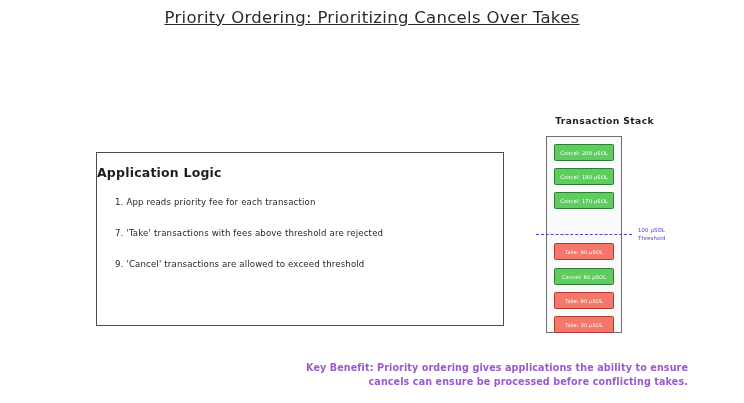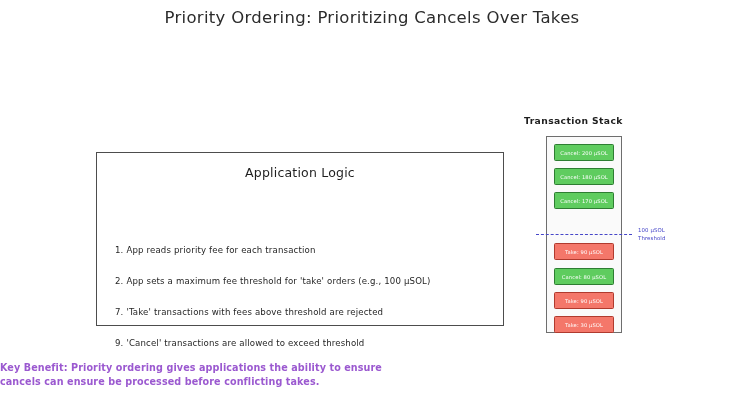--- a/index.html
+++ b/index.html
@@ -27,66 +27,65 @@
     position: absolute;
     left: 0;
     top: 8px;
     width: 744px;
     text-align: center;
     font-size: 16.5px;
     font-weight: 500;
     letter-spacing: 0.3px;
     color: #2b2b2b;
     font-family: "DejaVu Sans", sans-serif;
+    text-decoration: underline;
   }
 
   
   .logic-box {
     position: absolute;
     left: 96px;
     top: 152px;
     width: 408px;
     height: 174px;
     background: #ffffff;
     border: 1.4px solid #4d4d4d;
     box-sizing: border-box;
   }
   .logic-title {
     position: absolute;
     left: 0;
     top: 12px;
     width: 100%;
-    text-align: center;
     font-size: 12.5px;
-    font-weight: normal;
+    font-weight: bold;
     color: #1f1f1f;
     letter-spacing: 0.2px;
   }
   .logic-list {
     position: absolute;
     left: 18px;
     top: 44px;
     right: 12px;
-    margin-top: 48px;
   }
   .logic-item {
     font-size: 8.6px;
     color: #262626;
     margin-bottom: 21px;
     letter-spacing: 0.15px;
     white-space: nowrap;
   }
 
   
   .stack-heading {
     position: absolute;
     left: 524px;
     top: 115px;
     width: 130px;
-    text-align: left;
+    text-align: right;
     font-size: 9.2px;
     font-weight: bold;
     color: #1f1f1f;
     letter-spacing: 0.4px;
   }
   .stack-outer {
     position: absolute;
     left: 546px;
     top: 136px;
     width: 76px;
@@ -145,40 +144,39 @@
     line-height: 1.5;
     letter-spacing: 0.1px;
   }
 
   
   .caption {
     position: absolute;
     left: 0;
     top: 361px;
     width: 688px;
-    text-align: left;
+    text-align: right;
     font-size: 9.6px;
     font-weight: bold;
     color: #9b59d0;
     line-height: 1.45;
     letter-spacing: 0.1px;
   }
 </style>
 </head>
 <body>
 
 <div class="canvas">
 
   <div class="title">Priority Ordering: Prioritizing Cancels Over Takes</div>
 
   <div class="logic-box">
     <div class="logic-title">Application Logic</div>
     <div class="logic-list">
       <div class="logic-item">1. App reads priority fee for each transaction</div>
-      <div class="logic-item">2. App sets a maximum fee threshold for 'take' orders (e.g., 100 µSOL)</div>
       <div class="logic-item">7. 'Take' transactions with fees above threshold are rejected</div>
       <div class="logic-item">9. 'Cancel' transactions are allowed to exceed threshold</div>
     </div>
   </div>
 
   <div class="stack-heading">Transaction Stack</div>
 
   <div class="stack-outer"></div>
 
   <div class="stack-inner">

